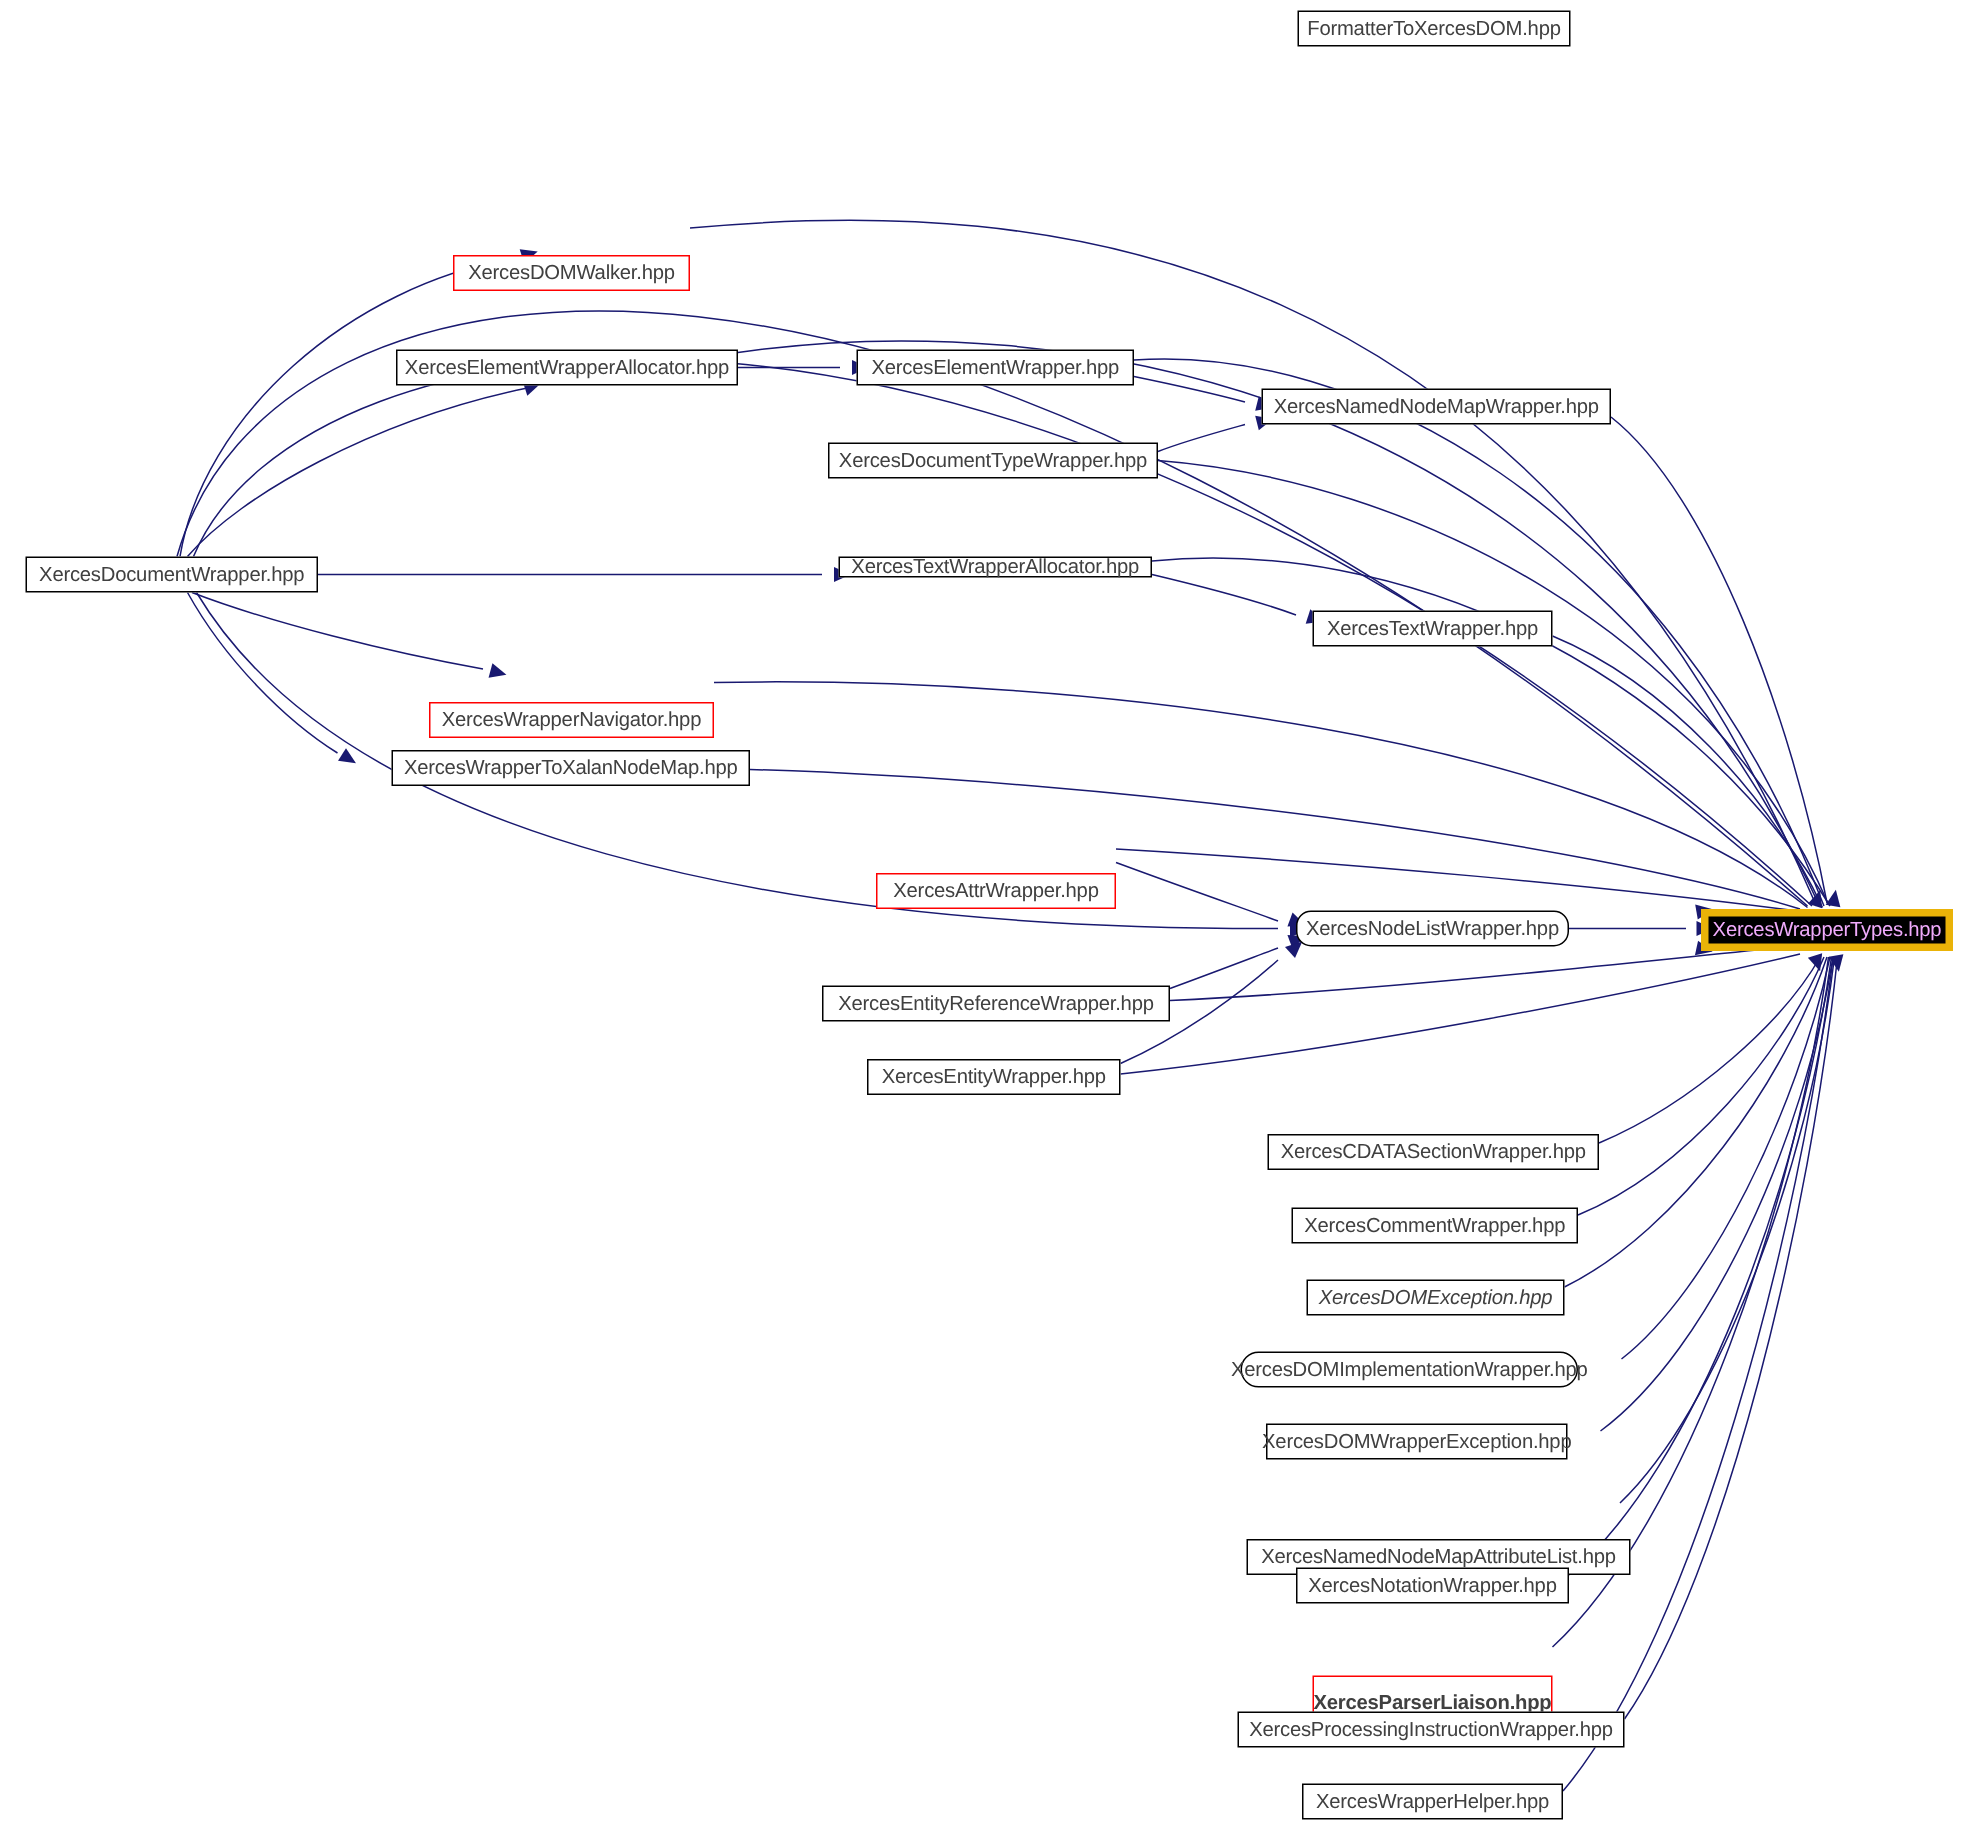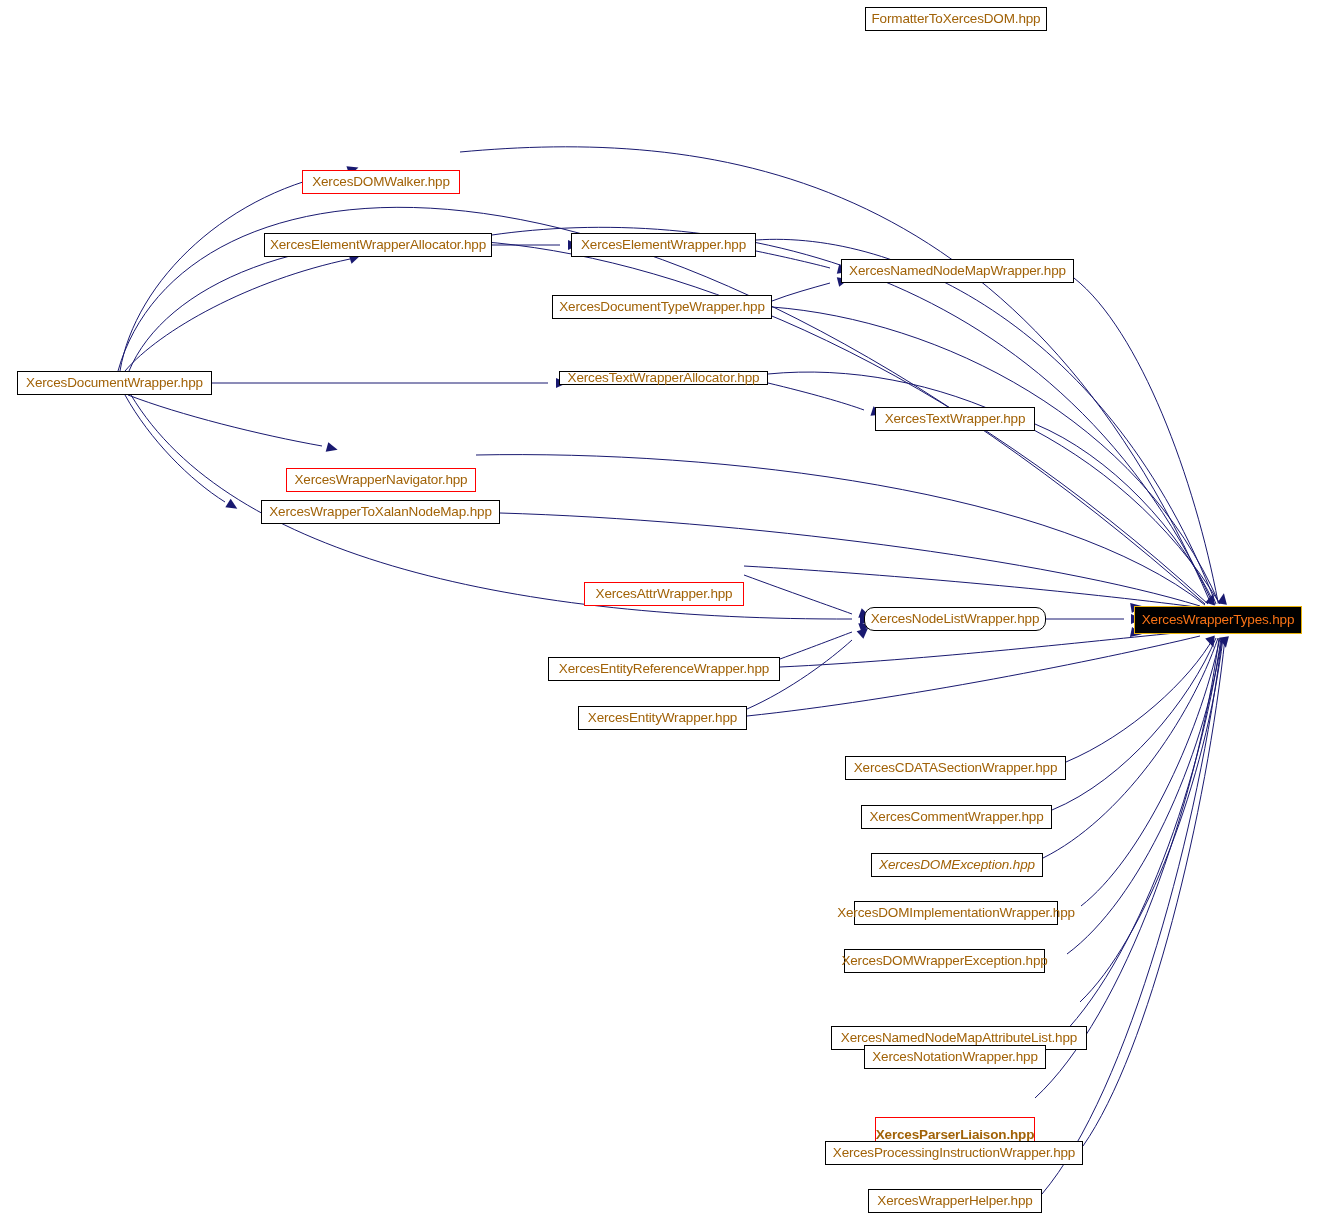--- a/index.html
+++ b/index.html
@@ -20,37 +20,37 @@
     left: 0;
     top: 0;
     width: 1323px;
     height: 1219px;
   }
   .node-box {
     position: absolute;
     box-sizing: border-box;
     border: 1px solid #000000;
     background: #ffffff;
-    color: #a16207;
+    color: #404040;
     font-size: 13.5px;
     line-height: 1;
     display: flex;
     align-items: center;
     justify-content: center;
     white-space: nowrap;
     letter-spacing: -0.15px;
   }
   .node-box.red {
     border: 1px solid #ff0000;
     margin-top: 24px;
   }
   .node-box.target {
     background: #000000;
-    border: 1px solid #eab308;
-    color: #f97316;
+    border: 5px solid #eab308;
+    color: #f0abfc;
   }
   .node-label {
     pointer-events: none;
   }
 </style>
 </head>
 <body>
 
 <div id="graph-root">
 
@@ -170,21 +170,21 @@
       </div>
       <div class="node-box" style="left: 845px; top: 756px; width: 221px; height: 24px;">
         <span class="node-label">XercesCDATASectionWrapper.hpp</span>
       </div>
       <div class="node-box" style="left: 861px; top: 805px; width: 191px; height: 24px;">
         <span class="node-label">XercesCommentWrapper.hpp</span>
       </div>
       <div class="node-box" style="left: 871px; top: 853px; width: 172px; height: 24px; font-style: italic;">
         <span class="node-label">XercesDOMException.hpp</span>
       </div>
-      <div class="node-box" style="left: 854px; top: 901px; width: 204px; height: 24px;">
+      <div class="node-box" style="left: 827px; top: 901px; width: 225px; height: 24px; border-radius: 12px;">
         <span class="node-label">XercesDOMImplementationWrapper.hpp</span>
       </div>
       <div class="node-box" style="left: 844px; top: 949px; width: 201px; height: 24px; text-align: right;">
         <span class="node-label">XercesDOMWrapperException.hpp</span>
       </div>
       <div class="node-box" style="left: 831px; top: 1026px; width: 256px; height: 24px;">
         <span class="node-label">XercesNamedNodeMapAttributeList.hpp</span>
       </div>
       <div class="node-box" style="left: 864px; top: 1045px; width: 182px; height: 24px;">
         <span class="node-label">XercesNotationWrapper.hpp</span>

